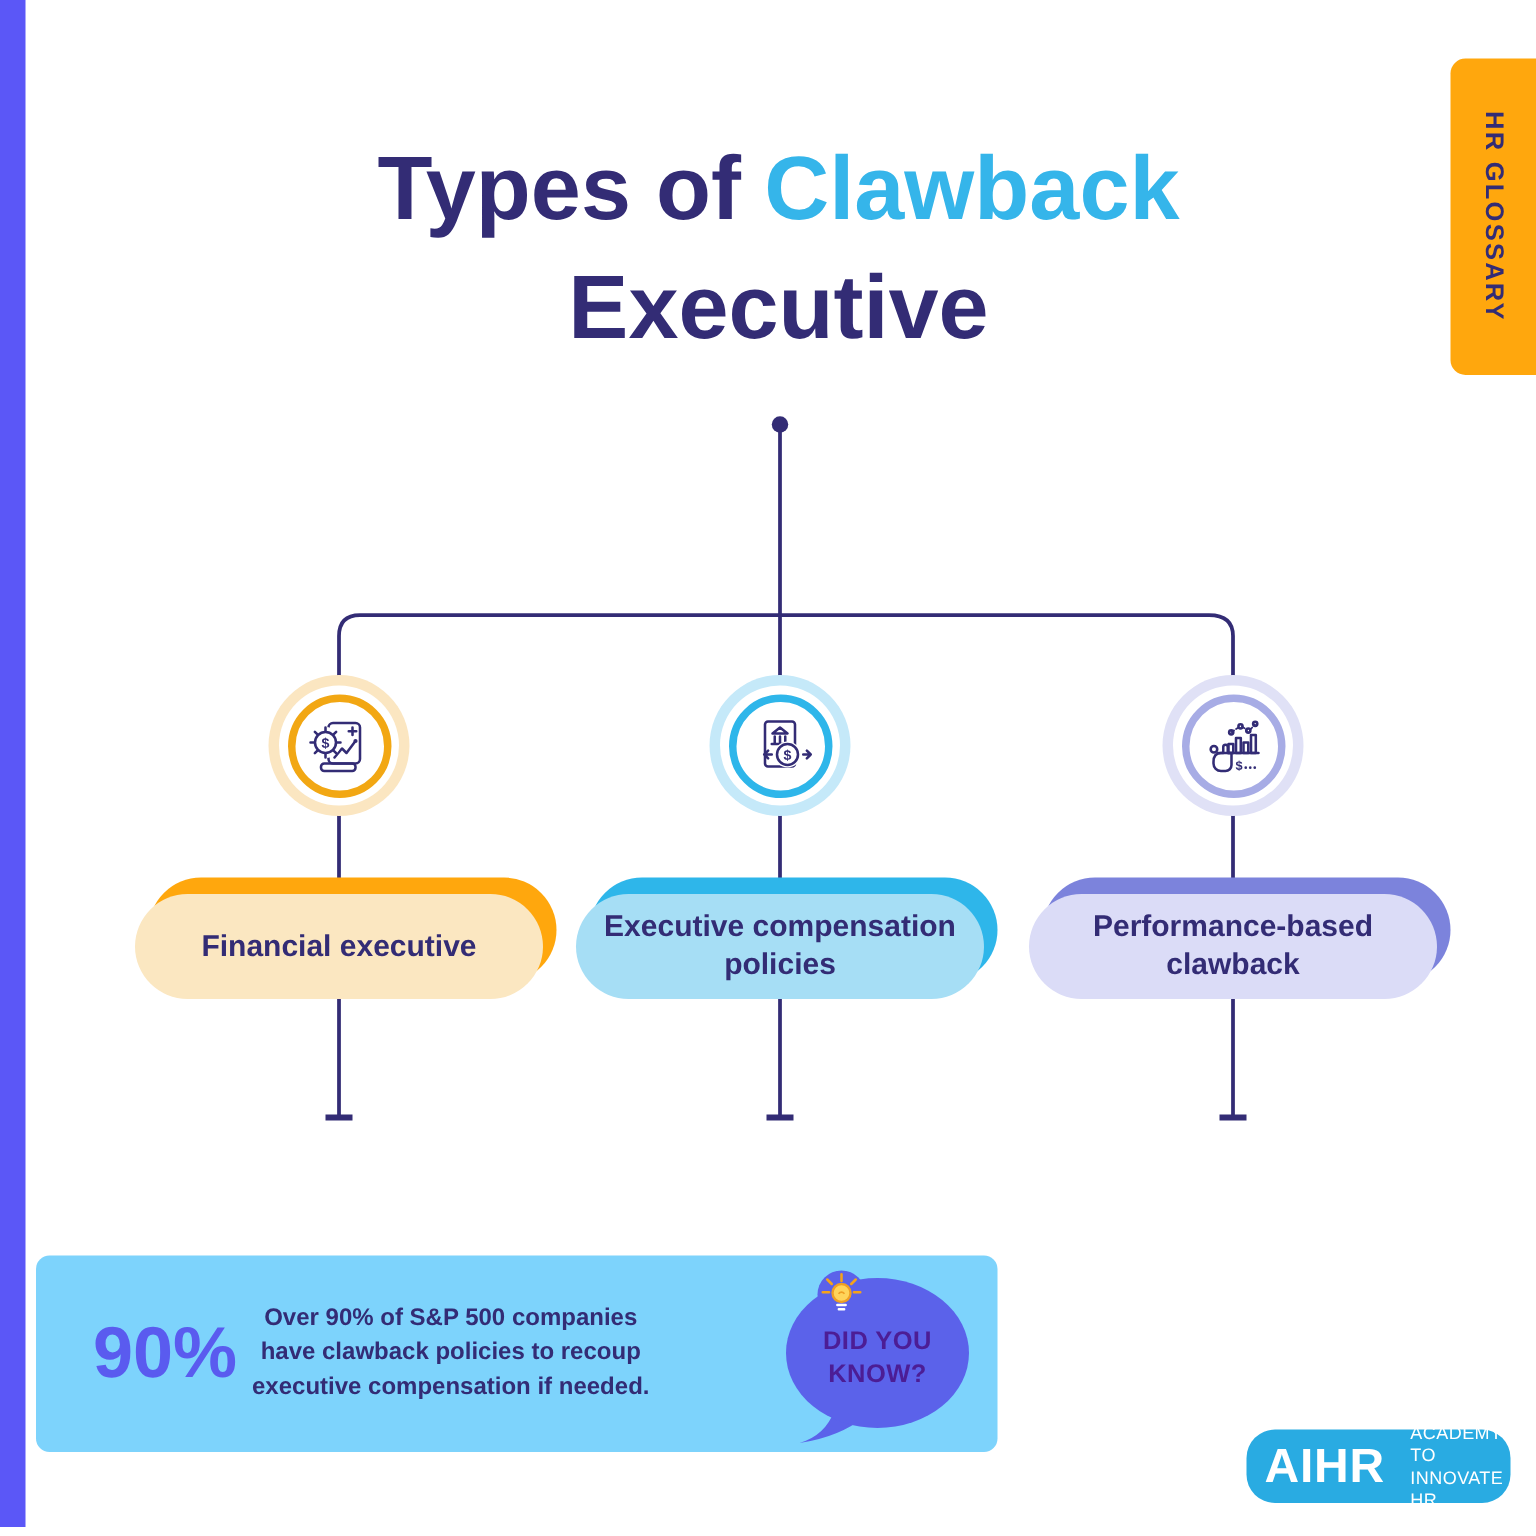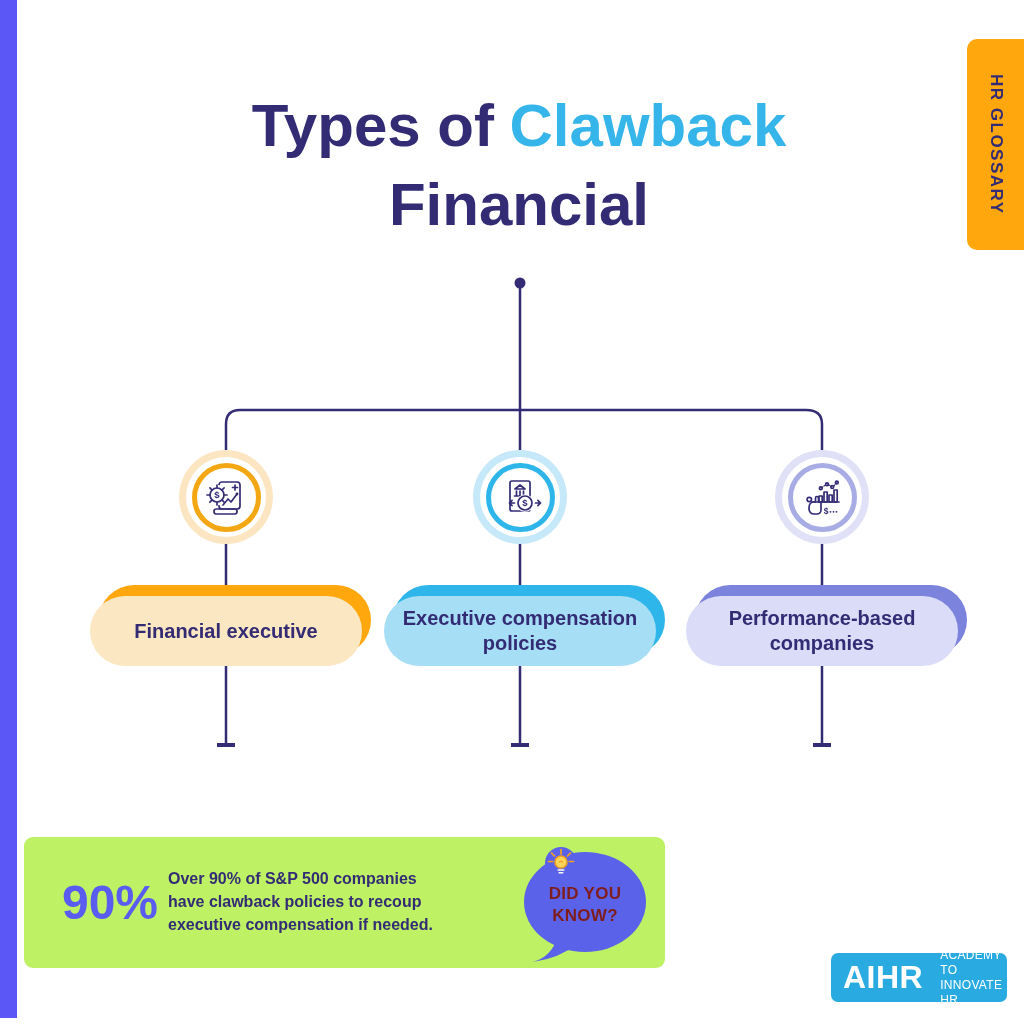--- a/index.html
+++ b/index.html
@@ -33,56 +33,56 @@
 
   
   .pill{position:absolute;top:596px;width:272px;height:70px;z-index:3;}
   .pill .back{position:absolute;inset:0;border-radius:35px;background:var(--back);
         transform:translate(9px,-11px);}
   .pill .front{position:absolute;inset:0;border-radius:35px;background:var(--fill);
         display:flex;align-items:center;justify-content:center;text-align:center;
         white-space:pre-line;font-weight:bold;font-size:20px;line-height:1.25;color:#332C75;}
 
   
-  .stat-box{position:absolute;left:24px;top:837px;width:641px;height:131px;background:#bef264;
-        border-radius:9px;}
+  .stat-box{position:absolute;left:24px;top:837px;width:641px;height:131px;background:#7dd3fc;
+        border-radius:9px;text-align:center;}
   .stat-value{position:absolute;left:26px;top:0;width:120px;height:100%;display:flex;
         align-items:center;justify-content:center;font-size:48px;font-weight:bold;color:#5A5BEF;}
   .stat-text{position:absolute;left:144px;top:0;height:100%;display:flex;align-items:center;
         font-size:16px;font-weight:bold;color:#332C75;line-height:1.42;white-space:pre-line;}
 
   
   .sticker{position:absolute;left:516px;top:845px;width:134px;height:122px;z-index:2;}
   .sticker svg{position:absolute;inset:0;}
-  .sticker-label{position:absolute;left:8px;top:38px;width:122px;text-align:center;color:#7f1d1d;
+  .sticker-label{position:absolute;left:8px;top:38px;width:122px;text-align:center;color:#4c1d95;
         font-weight:bold;font-size:17px;line-height:1.3;letter-spacing:0.3px;white-space:pre-line;}
 
   
   .logo{position:absolute;left:831px;top:953px;width:176px;height:49px;background:#29ABE2;
-        border-radius:7px;display:flex;align-items:center;padding:0 12px;box-sizing:border-box;}
+        border-radius:19px;display:flex;align-items:center;padding:0 12px;box-sizing:border-box;}
   .logo-brand{color:#ffffff;font-weight:bold;font-size:32px;letter-spacing:0.5px;}
   .logo-divider{width:2.5px;height:30px;background:#ffffff;margin:0 8px 0 9px;}
   .logo-tagline{color:#ffffff;font-weight:normal;font-size:12px;line-height:1.25;
         letter-spacing:0.3px;white-space:pre-line;}
 
   .icon-stroke{stroke:#332C75;stroke-width:1.7;fill:none;stroke-linecap:round;stroke-linejoin:round;}
 </style>
 </head>
 <body>
 
 <div class="canvas">
 
   <div class="left-bar"></div>
 
   <div class="hr-badge">
     <span>HR GLOSSARY</span>
   </div>
 
   <h1 class="title"><span>Types of</span><span class="hl">Clawback</span><br>
-    <span>Financial</span>
+    <span>Executive</span>
   </h1>
 
   <svg class="tree" viewBox="0 0 1024 1024">
     <g stroke="#332C75" stroke-width="2.5" fill="none">
       <circle cx="520" cy="283" r="5.5" fill="#332C75" stroke="none"></circle>
       <path d="M520 288 V745"></path>
       <path d="M226 745 V424 Q226 410 240 410 H806 Q822 410 822 424 V745"></path>
       <path d="M217 745 H235 M511 745 H529 M813 745 H831" stroke-width="4"></path>
     </g>
   </svg>
@@ -158,21 +158,21 @@
     <div class="front">Financial executive</div>
   </div>
   <div class="pill" style="left: 384px; --ring: #2EB6EA; --halo: #C5E9F9; --fill: #A6DEF5; --back: #2EB6EA;">
     <div class="back"></div>
     <div class="front">Executive compensation
 policies</div>
   </div>
   <div class="pill" style="left: 686px; --ring: #A7ACE5; --halo: #E0E1F6; --fill: #DBDCF7; --back: #7C83DC;">
     <div class="back"></div>
     <div class="front">Performance-based
-companies</div>
+clawback</div>
   </div>
 
   <div class="stat-box">
     <div class="stat-value">90%</div>
     <div class="stat-text">Over 90% of S&amp;P 500 companies
 have clawback policies to recoup
 executive compensation if needed.</div>
   </div>
 
   <div class="sticker">

